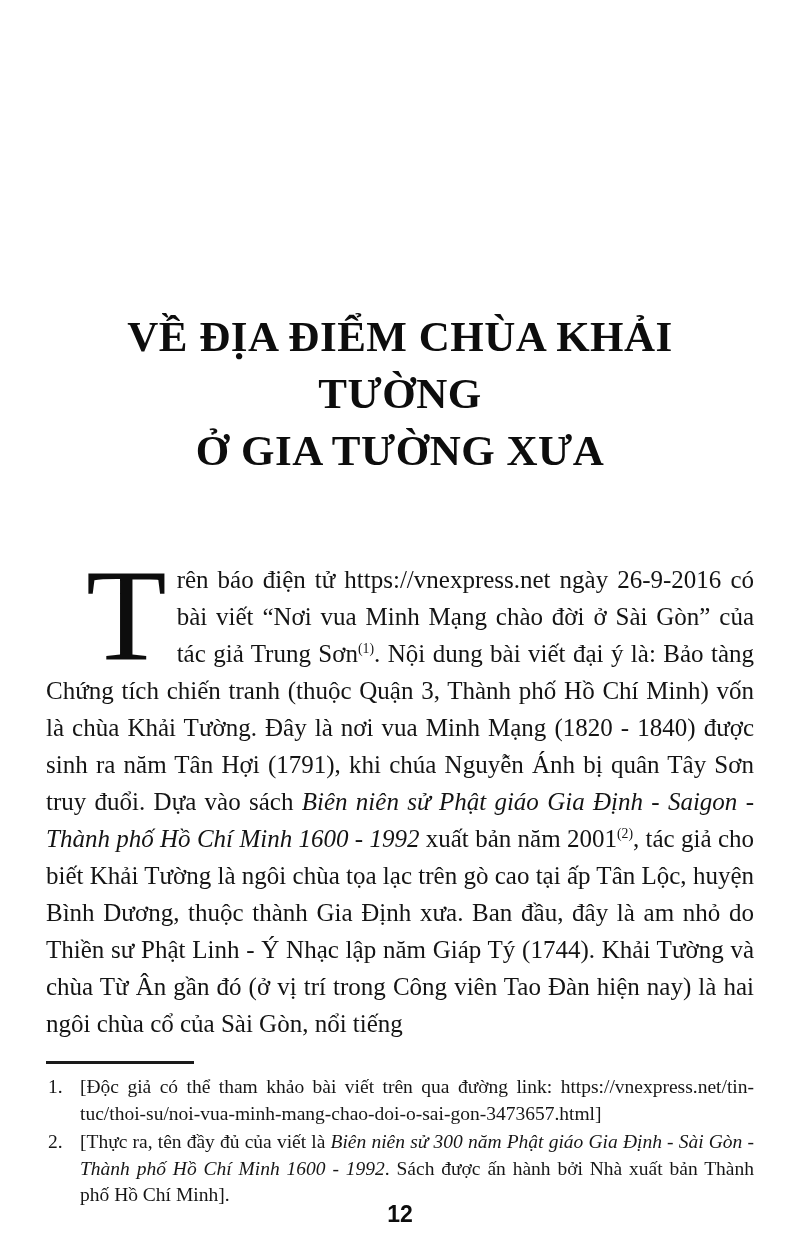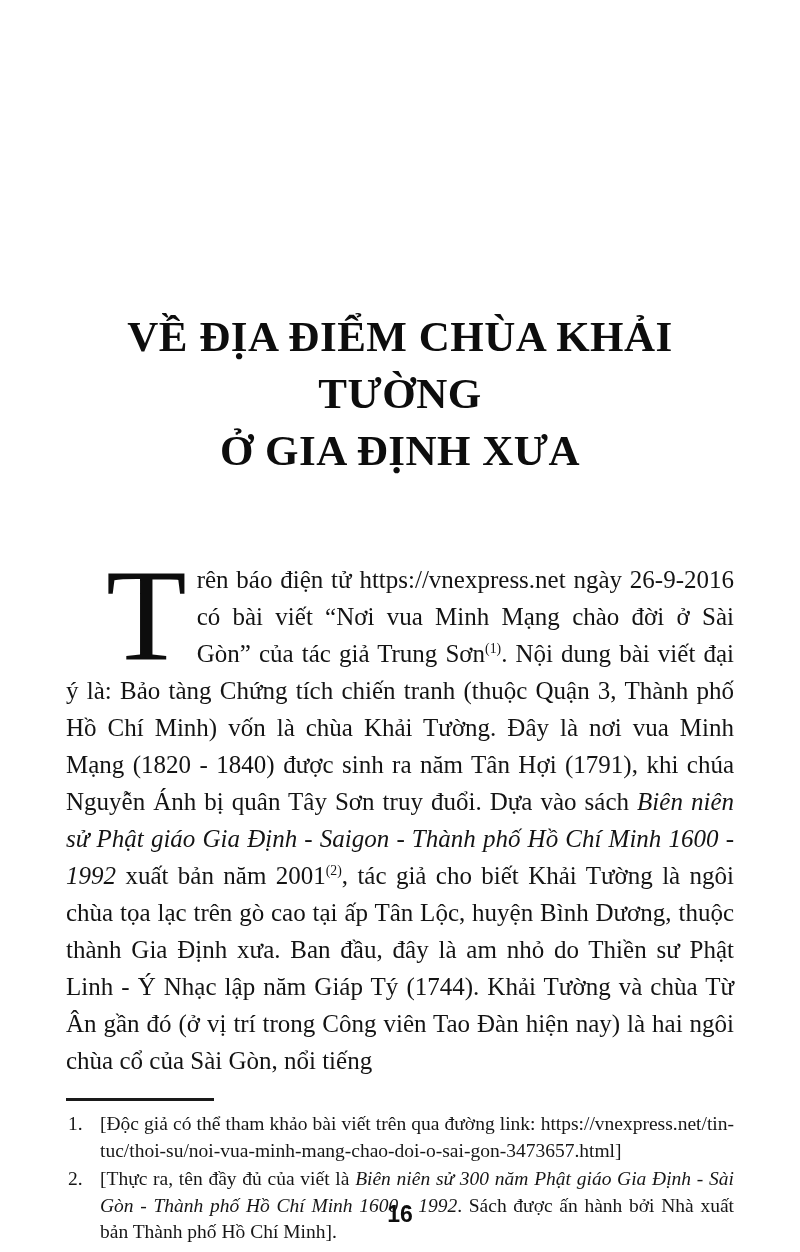--- a/index.html
+++ b/index.html
@@ -10,21 +10,21 @@
   .page {
     position: relative;
     width: 800px;
     height: 1252px;
     margin: 0 auto;
     background: #ffffff;
     color: #111111;
     font-family: "Liberation Serif", "DejaVu Serif", serif;
     overflow: hidden;
     box-sizing: border-box;
-    padding: 0 66px;
+    padding: 0 46px;
   }
   .chapter-title {
     margin: 308px 0 0 0;
     text-align: center;
     font-size: 43px;
     line-height: 57px;
     font-weight: 700;
     letter-spacing: 0.5px;
     color: #0d0d0d;
   }
@@ -86,29 +86,29 @@
     color: #0d0d0d;
   }
 </style>
 </head>
 <body>
 
 <div class="page">
 
   <h1 class="chapter-title">
     <span>VỀ ĐỊA ĐIỂM CHÙA KHẢI TƯỜNG</span><br>
-    <span>Ở GIA ĐỊNH XƯA</span>
+    <span>Ở GIA TƯỜNG XƯA</span>
   </h1>
 
   <div class="body-text">
     <span class="dropcap">T</span><span id="paragraph-segments"><span>rên báo điện tử https://vnexpress.net ngày 26-9-2016 có bài viết “Nơi vua Minh Mạng chào đời ở Sài Gòn” của tác giả Trung Sơn</span><sup>(1)</sup><span>. Nội dung bài viết đại ý là: Bảo tàng Chứng tích chiến tranh (thuộc Quận 3, Thành phố Hồ Chí Minh) vốn là chùa Khải Tường. Đây là nơi vua Minh Mạng (1820 - 1840) được sinh ra năm Tân Hợi (1791), khi chúa Nguyễn Ánh bị quân Tây Sơn truy đuổi. Dựa vào sách </span><em>Biên niên sử Phật giáo Gia Định - Saigon - Thành phố Hồ Chí Minh 1600 - 1992</em><span> xuất bản năm 2001</span><sup>(2)</sup><span>, tác giả cho biết Khải Tường là ngôi chùa tọa lạc trên gò cao tại ấp Tân Lộc, huyện Bình Dương, thuộc thành Gia Định xưa. Ban đầu, đây là am nhỏ do Thiền sư Phật Linh - Ý Nhạc lập năm Giáp Tý (1744). Khải Tường và chùa Từ Ân gần đó (ở vị trí trong Công viên Tao Đàn hiện nay) là hai ngôi chùa cổ của Sài Gòn, nổi tiếng</span></span>
   </div>
 
   <hr class="footnote-sep">
 
   <div class="footnotes" id="footnotes">
       <div class="footnote"><span class="fn-num">1.</span><span class="fn-text"><span>[Độc giả có thể tham khảo bài viết trên qua đường link: https://vnexpress.net/tin-tuc/thoi-su/noi-vua-minh-mang-chao-doi-o-sai-gon-3473657.html]</span></span></div>
       <div class="footnote"><span class="fn-num">2.</span><span class="fn-text"><span>[Thực ra, tên đầy đủ của viết là </span><em>Biên niên sử 300 năm Phật giáo Gia Định - Sài Gòn - Thành phố Hồ Chí Minh 1600 - 1992</em><span>. Sách được ấn hành bởi Nhà xuất bản Thành phố Hồ Chí Minh].</span></span></div>
     </div>
 
-  <div class="page-number">16</div>
+  <div class="page-number">12</div>
 
 </div>
 
 </body></html>

